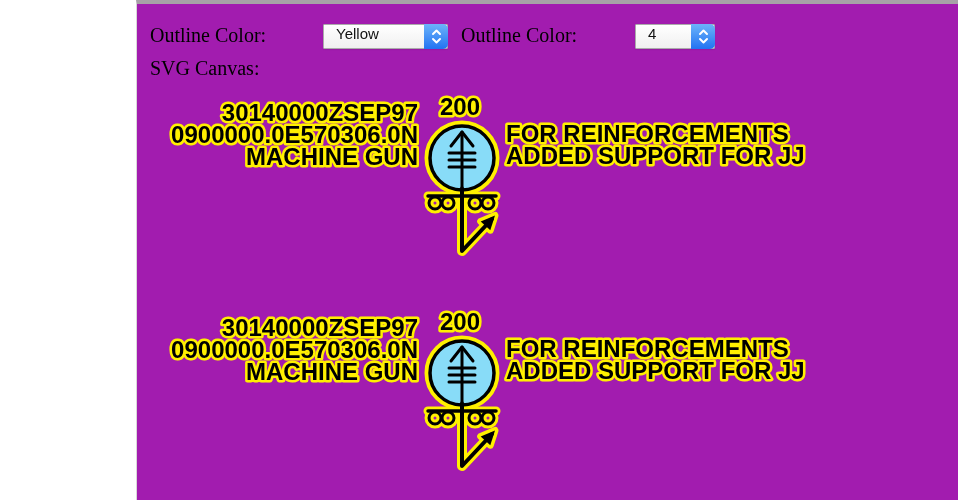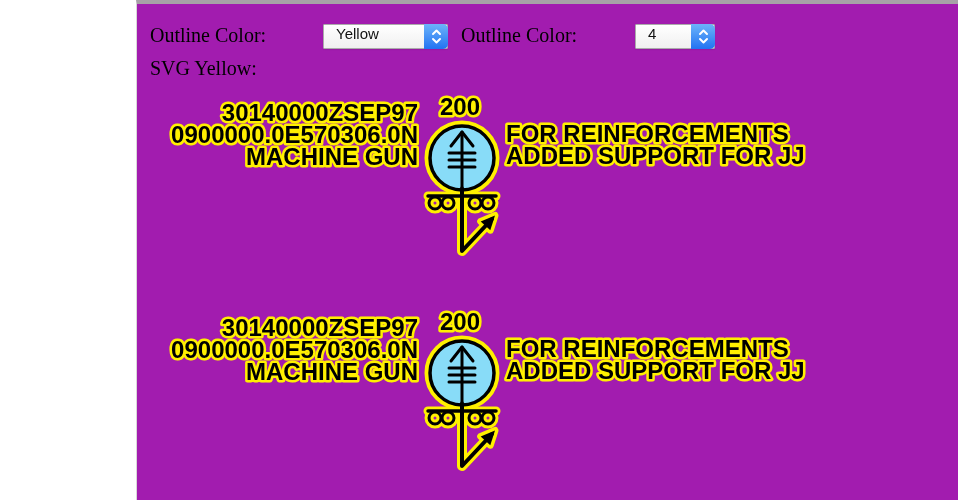--- a/index.html
+++ b/index.html
@@ -54,21 +54,21 @@
     <div class="mac-select" style="left:498px;top:20px;width:80px">
       <span class="val">4</span>
       <span class="cap">
         <svg width="11" height="17" viewBox="0 0 11 17">
           <polyline points="2,6 5.5,2.5 9,6" stroke="#fff" stroke-width="2" fill="none" stroke-linecap="round" stroke-linejoin="round"></polyline>
           <polyline points="2,11 5.5,14.5 9,11" stroke="#fff" stroke-width="2" fill="none" stroke-linecap="round" stroke-linejoin="round"></polyline>
         </svg>
       </span>
     </div>
 
-    <span class="heading" style="left:13px;top:53px">SVG Yellow:</span>
+    <span class="heading" style="left:13px;top:53px">SVG Canvas:</span>
 
     <svg class="milsym" style="left:11px;top:91px" viewBox="0 0 700 178">
       <g>
         <circle class="halo" cx="314" cy="63" r="32" stroke-width="11"></circle>
         <path class="halo" d="M280 101 H348" stroke-width="9"></path>
         <circle class="halo" cx="287" cy="108" r="6" stroke-width="9"></circle>
         <circle class="halo" cx="300" cy="108" r="6" stroke-width="9"></circle>
         <circle class="halo" cx="327" cy="108" r="6" stroke-width="9"></circle>
         <circle class="halo" cx="340" cy="108" r="6" stroke-width="9"></circle>
         <path class="halo" d="M314 93 V156 L344 124" stroke-width="10"></path>

